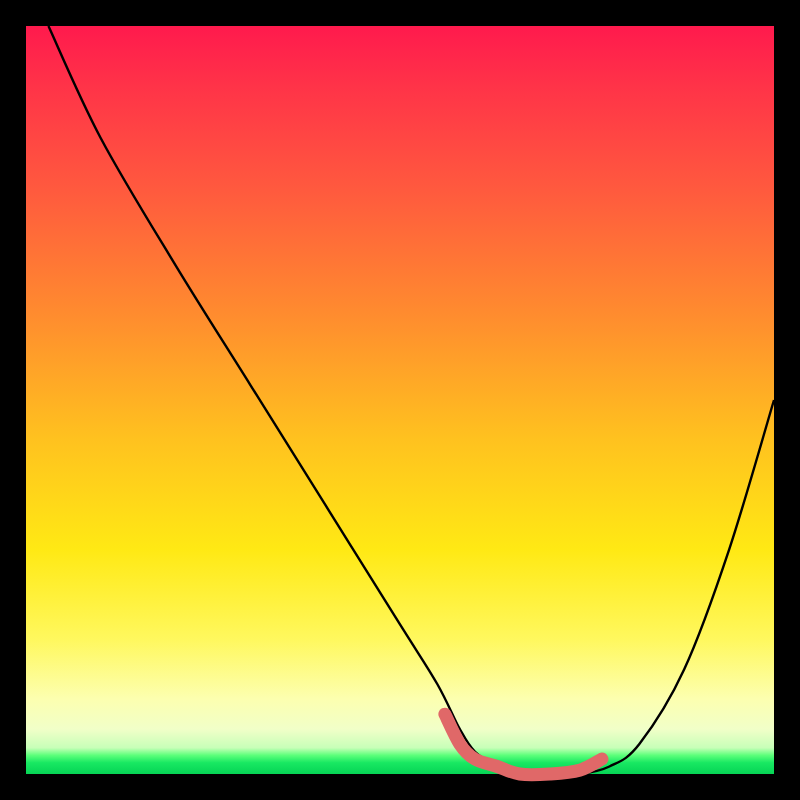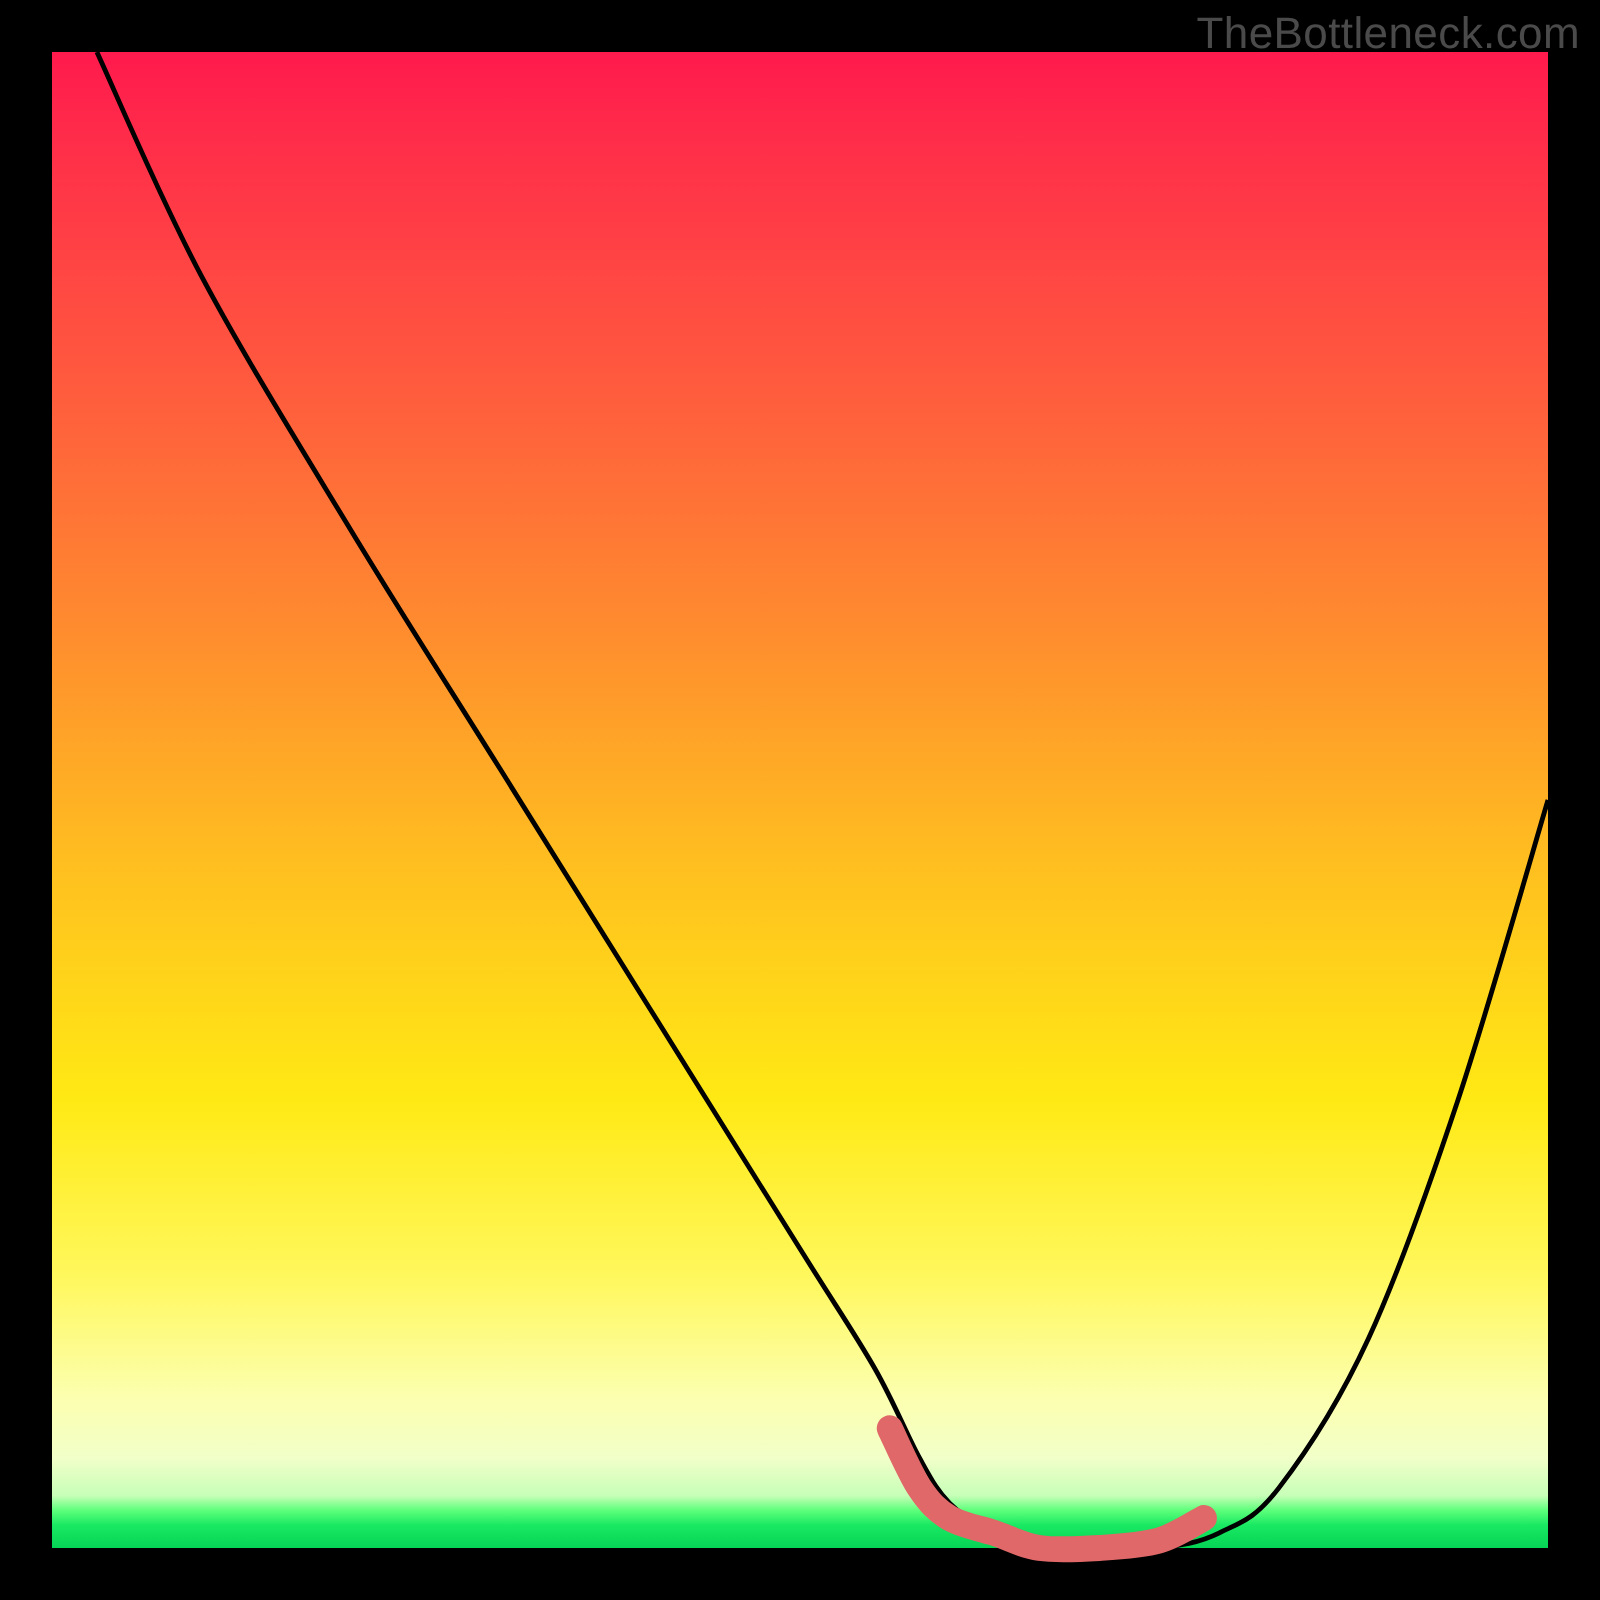--- a/index.html
+++ b/index.html
@@ -65,14 +65,13 @@
 </head>
 <body>
 
 <div class="frame">
   <div class="plot">
     <svg class="curve" viewBox="0 0 748 748">
       <path d="M 22.439999999999998,0 C 31.166666666666664,18.700000000000006 53.60666666666667,72.30666666666673 74.8,112.20000000000005 C 95.99333333333333,152.09333333333336 124.66666666666666,198.21999999999997 149.6,239.35999999999996 C 174.53333333333333,280.49999999999994 199.46666666666667,319.14666666666665 224.4,359.03999999999996 C 249.33333333333334,398.9333333333333 274.26666666666665,438.8266666666667 299.2,478.72 C 324.1333333333333,518.6133333333333 355.3,568.48 374,598.4 C 392.7,628.3199999999999 401.42666666666673,640.7866666666666 411.40000000000003,658.24 C 421.37333333333333,675.6933333333334 427.6066666666666,691.9 433.84,703.12 C 440.0733333333333,714.34 442.56666666666666,719.3266666666666 448.8,725.56 C 455.03333333333336,731.7933333333333 463.76,736.78 471.24,740.52 C 478.72,744.26 484.9533333333333,746.7533333333333 493.68,748 C 502.4066666666667,749.2466666666667 513.6266666666667,748 523.6,748 C 533.5733333333334,748 543.5466666666666,749.2466666666667 553.52,748 C 563.4933333333333,746.7533333333333 573.4666666666667,745.5066666666667 583.44,740.52 C 593.4133333333334,735.5333333333333 600.8933333333333,734.2866666666667 613.36,718.08 C 625.8266666666667,701.8733333333333 643.28,675.6933333333333 658.24,643.28 C 673.2,610.8666666666667 688.16,568.48 703.12,523.6 C 718.08,478.72 740.52,398.93333333333334 748,374" id="mainPath" fill="none" stroke="#000" stroke-width="2.4"></path>
       <path d="M 418.88000000000005,688.16 C 421.3733333333334,693.1466666666666 428.8533333333333,710.6 433.84,718.08 C 438.82666666666665,725.5600000000001 442.56666666666666,729.3 448.8,733.04 C 455.03333333333336,736.78 463.76,738.0266666666666 471.24,740.52 C 478.72,743.0133333333333 484.9533333333333,746.7533333333333 493.68,748 C 502.4066666666667,749.2466666666667 513.6266666666667,748.6233333333333 523.6,748 C 533.5733333333334,747.3766666666667 544.7933333333333,746.7533333333333 553.52,744.26 C 562.2466666666667,741.7666666666667 572.22,734.91 575.96,733.04" id="hlPath" fill="none" stroke="#e06868" stroke-width="13" stroke-linecap="round" stroke-linejoin="round"></path>
     </svg>
   </div>
-  <div class="watermark">TheBottleneck.com</div>
 </div>
 
 </body></html>

